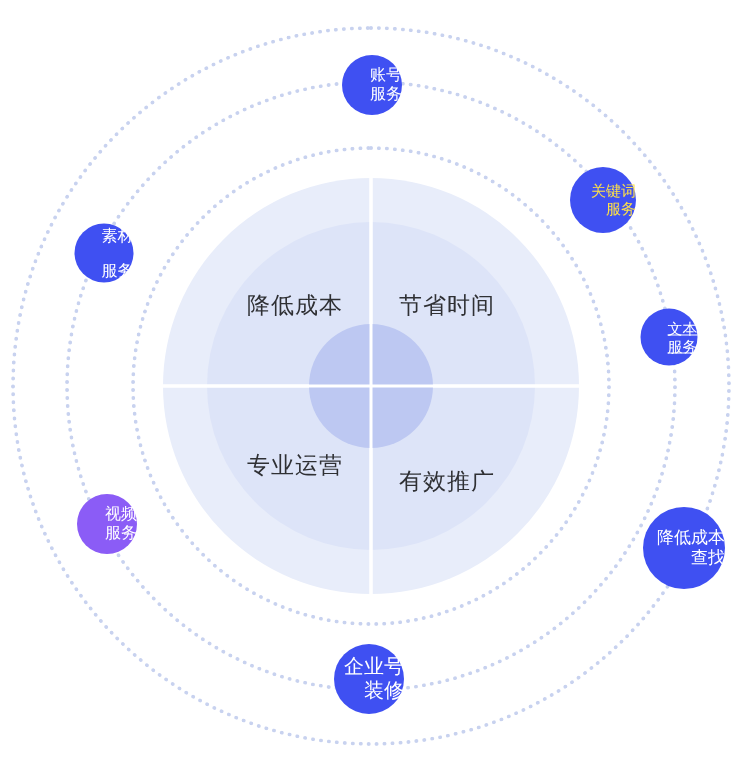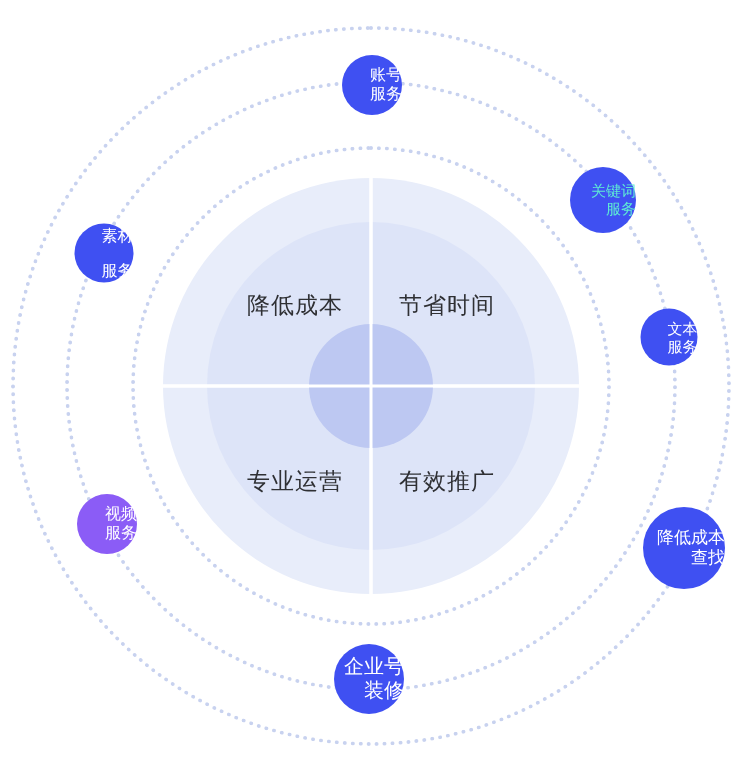--- a/index.html
+++ b/index.html
@@ -107,33 +107,33 @@
   <div class="cross-h" style="left: 371px; top: 386px; width: 420px;"></div>
   <div class="cross-v" style="left: 371px; top: 386px; height: 420px;"></div>
 
   <div class="disc disc-inner" style="width: 124px; height: 124px; left: 371px; top: 386px; background: rgb(189, 200, 242);"></div>
 
   <div class="cross-h" id="cross-h-inner" style="left: 371px; top: 386px; width: 420px;"></div>
   <div class="cross-v" id="cross-v-inner" style="left: 371px; top: 386px; height: 420px;"></div>
 
   <div class="quad-label" id="q0" style="left: 295px; top: 305px; color: rgb(47, 48, 52);">降低成本</div>
   <div class="quad-label" id="q1" style="left: 447px; top: 305px; color: rgb(47, 48, 52);">节省时间</div>
-  <div class="quad-label" id="q2" style="left: 295px; top: 481px; color: rgb(47, 48, 52);">专业运营</div>
+  <div class="quad-label" id="q2" style="left: 295px; top: 465px; color: rgb(47, 48, 52);">专业运营</div>
   <div class="quad-label" id="q3" style="left: 447px; top: 481px; color: rgb(47, 48, 52);">有效推广</div>
 
   <div id="bubble-layer">
       <div class="bubble" style="left: 372px; top: 85px; width: 60px; height: 60px; font-size: 16px; background: rgb(63, 80, 242); color: rgb(255, 255, 255);">
         <span class="bline">账号</span>
         <span class="bline">服务</span>
       </div>
-      <div class="bubble" style="left: 603px; top: 200px; width: 66px; height: 66px; font-size: 15px; background: rgb(63, 80, 242); color: #5eead4;">
+      <div class="bubble" style="left: 603px; top: 200px; width: 66px; height: 66px; font-size: 15px; background: rgb(63, 80, 242); color: #fde047;">
         <span class="bline">关键词</span>
         <span class="bline">服务</span>
       </div>
-      <div class="bubble" style="left: 669px; top: 337px; width: 57px; height: 57px; font-size: 15px; background: rgb(63, 80, 242); color: rgb(255, 255, 255);">
+      <div class="bubble" style="left: 669px; top: 337px; width: 57px; height: 57px; font-size: 15px; background: rgb(63, 80, 242); color: rgb(255, 255, 255); text-decoration: underline;">
         <span class="bline">文本</span>
         <span class="bline">服务</span>
       </div>
       <div class="bubble" style="left: 684px; top: 548px; width: 82px; height: 82px; font-size: 17px; background: rgb(63, 80, 242); color: rgb(255, 255, 255);">
         <span class="bline">降低成本</span>
         <span class="bline">查找</span>
       </div>
       <div class="bubble" style="left: 369px; top: 679px; width: 70px; height: 70px; font-size: 20px; background: rgb(63, 80, 242); color: rgb(255, 255, 255);">
         <span class="bline">企业号</span>
         <span class="bline">装修</span>

